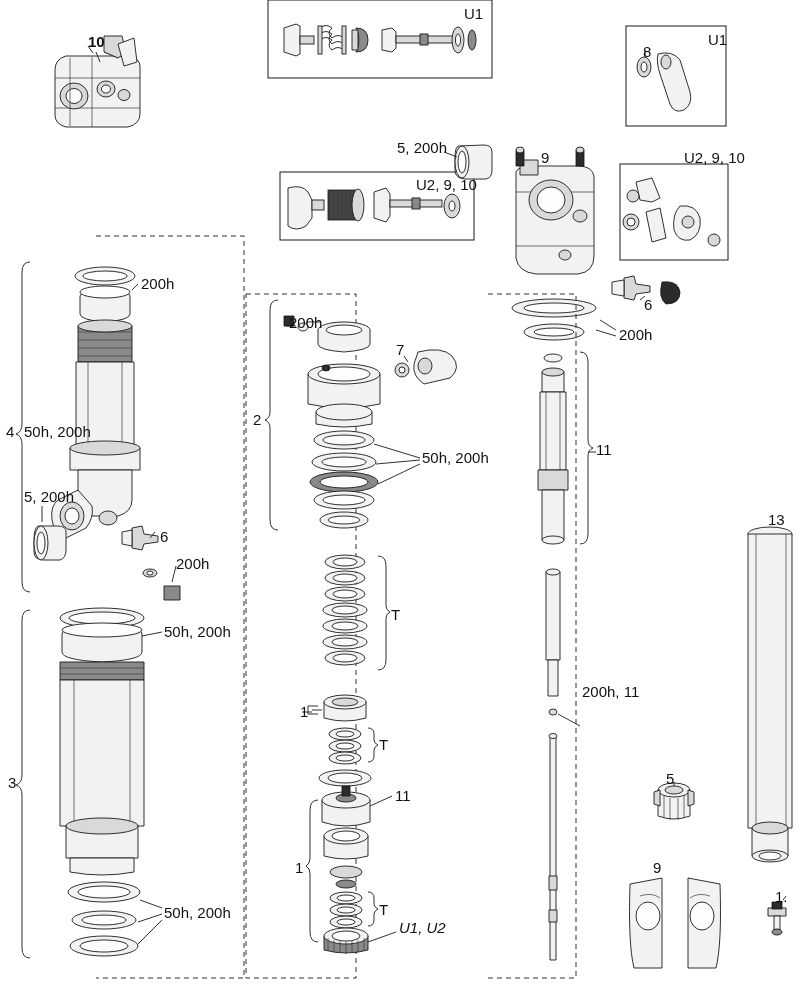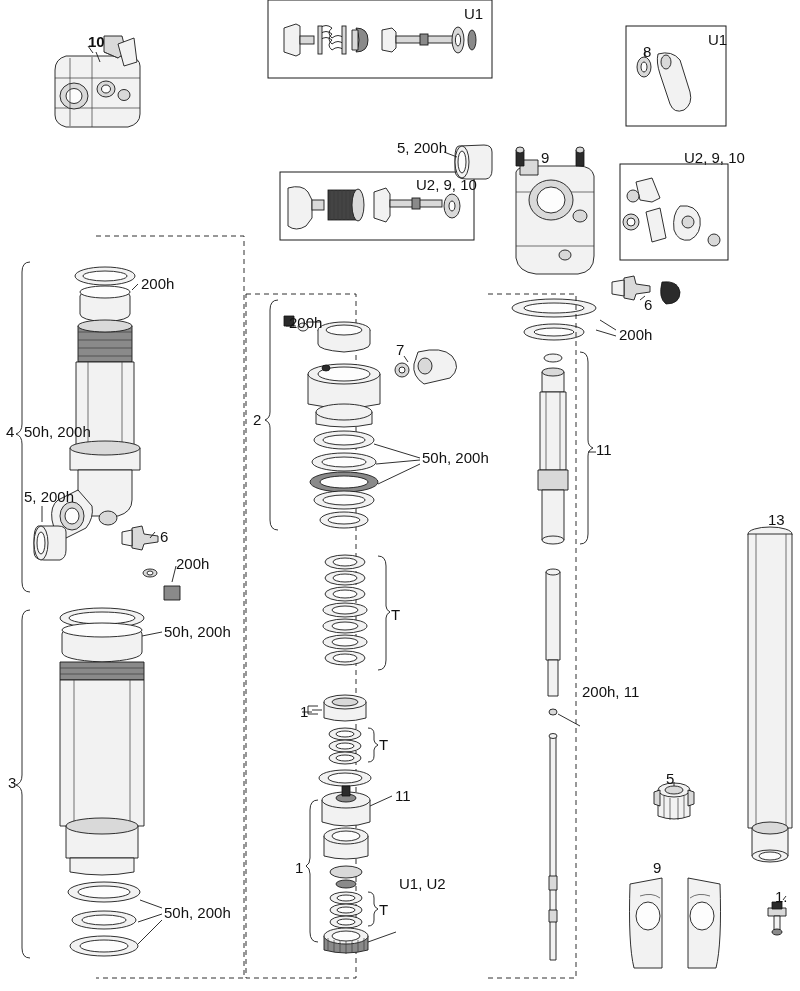--- a/index.html
+++ b/index.html
@@ -520,15 +520,15 @@
   <div class="lbl" style="left:379px; top:737px;">T</div>
   <div class="lbl" style="left:582px; top:684px;">200h, 11</div>
   <div class="lbl" style="left:8px;   top:775px;">3</div>
   <div class="lbl" style="left:666px; top:771px;">5</div>
   <div class="lbl" style="left:395px; top:788px;">11</div>
   <div class="lbl" style="left:295px; top:860px;">1</div>
   <div class="lbl" style="left:653px; top:860px;">9</div>
   <div class="lbl" style="left:164px; top:905px;">50h, 200h</div>
   <div class="lbl" style="left:379px; top:902px;">T</div>
   <div class="lbl" style="left:775px; top:889px;">1.</div>
-  <div class="lbl" style="left:399px; top:876px;">U1, U2</div>
+  <div class="lbl" style="left:399px; top:920px;font-style:italic;">U1, U2</div>
 
 </div>
 
 </body></html>

